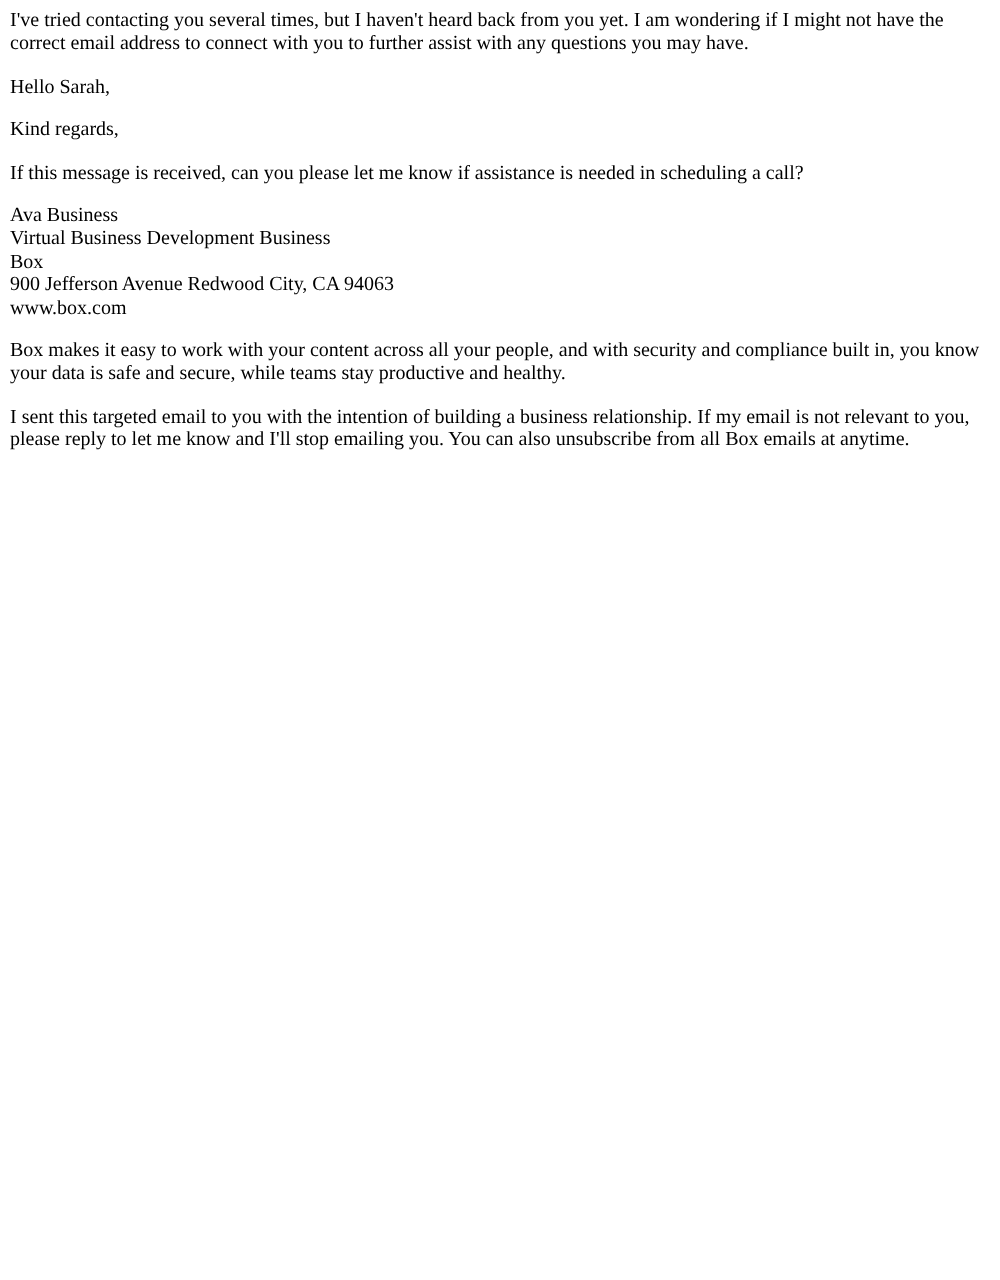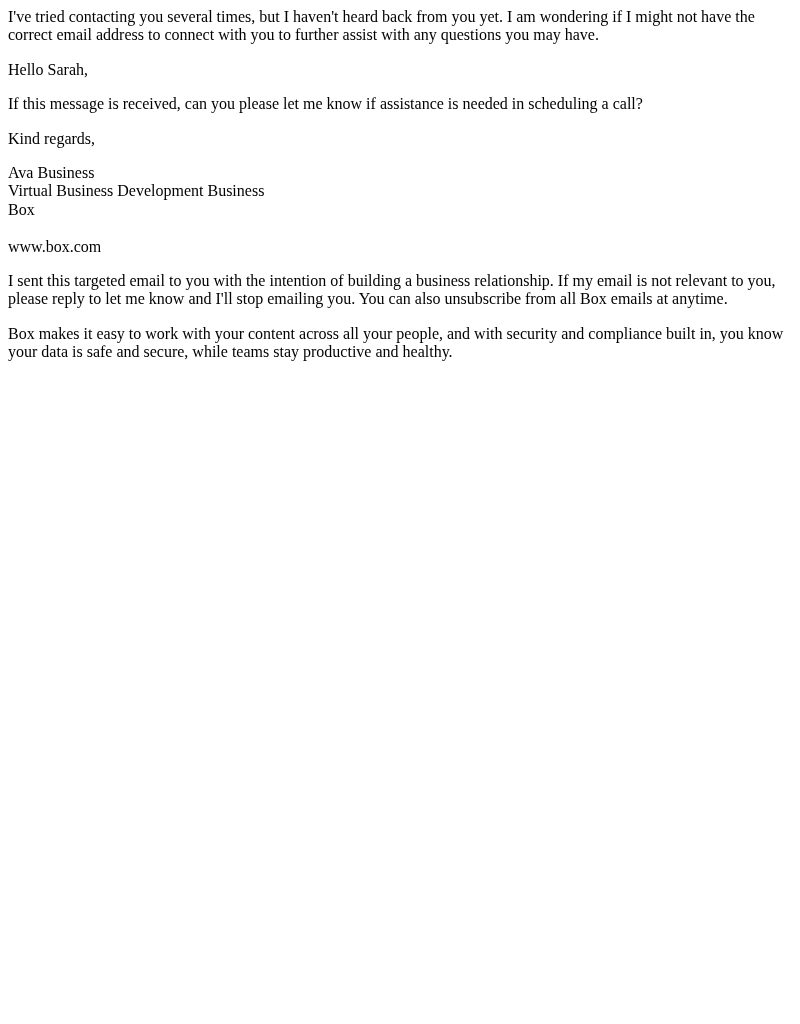--- a/index.html
+++ b/index.html
@@ -35,30 +35,30 @@
 </style>
 </head>
 <body>
 
 <div class="email">
 
   <p>I've tried contacting you several times, but I haven't heard back from you yet. I am wondering if I might not have the correct email address to connect with you to further assist with any questions you may have.</p>
 
   <p>Hello Sarah,</p>
 
+  <p>Kind regards,</p>
+
   <p>If this message is received, can you please let me know if assistance is needed in scheduling a call?</p>
-
-  <p>Kind regards,</p>
 
   <p>
     <span>Ava Business</span><br>
     <span>Virtual Business Development Business</span><br>
     <span>Box</span><br>
-    <br>
+    <span>900 Jefferson Avenue Redwood City, CA 94063</span><br>
     <span>www.box.com</span>
   </p>
 
 
+  <p>Box makes it easy to work with your content across all your people, and with security and compliance built in, you know your data is safe and secure, while teams stay productive and healthy.</p>
+
   <p>I sent this targeted email to you with the intention of building a business relationship. If my email is not relevant to you, please reply to let me know and I'll stop emailing you. You can also unsubscribe from all Box emails at anytime.</p>
-
-  <p>Box makes it easy to work with your content across all your people, and with security and compliance built in, you know your data is safe and secure, while teams stay productive and healthy.</p>
 
 </div>
 
 </body></html>

